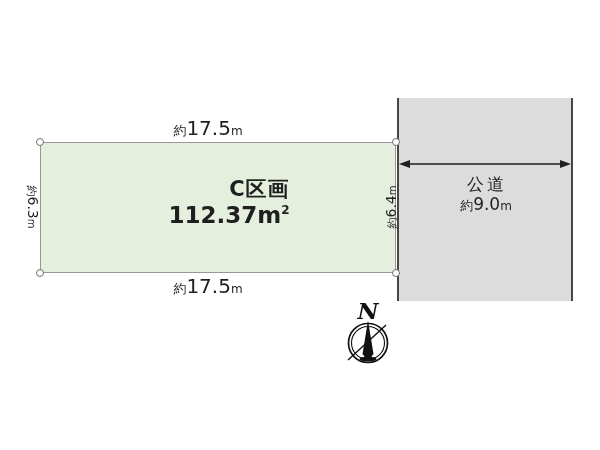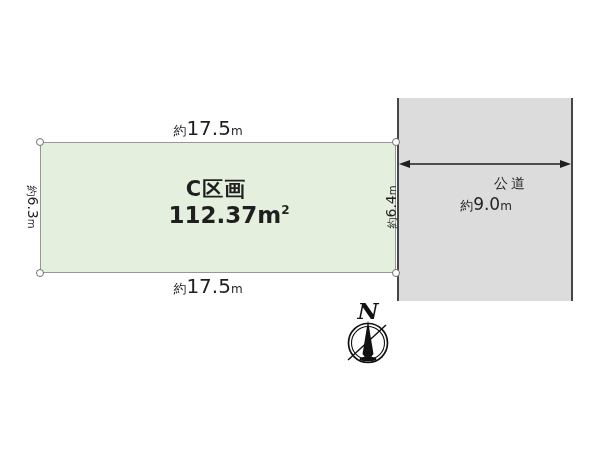--- a/index.html
+++ b/index.html
@@ -17,21 +17,21 @@
     position: absolute;
     left: 40px; top: 142px;
     width: 356px; height: 131px;
     border: 1px solid #979797;
     box-sizing: border-box;
   }
   .plot-label {
     position: absolute;
     left: 216px; top: 203px;
     transform: translate(-50%, -50%);
-    text-align: center;
+    text-align: right;
     white-space: nowrap;
     font-weight: bold;
     line-height: 1.13;
   }
   .plot-title { font-size: 21px; letter-spacing: 1px; }
   .plot-area  { font-size: 23px; margin-left: 26px; }
   .plot-area .sup { font-size: 12px; vertical-align: super; font-weight: bold; }
   .plot-tsubo { font-size: 19px; }
 
   
@@ -77,24 +77,23 @@
   }
   .road-arrow {
     position: absolute;
     left: 397px; top: 156px;
     width: 176px; height: 16px;
   }
   .road-label {
     position: absolute;
     left: 487px; top: 184px;
     transform: translate(-50%, -50%);
-    font-size: 14px;
+    font-size: 17px;
     letter-spacing: 3px;
     white-space: nowrap;
-    margin-left: 24px;
   }
   .road-dim {
     position: absolute;
     left: 486px; top: 204px;
     transform: translate(-50%, -50%);
     white-space: nowrap;
   }
   .road-dim .pfx { font-size: 13px; }
   .road-dim .val { font-size: 17px; }
   .road-dim .unit { font-size: 12px; }

